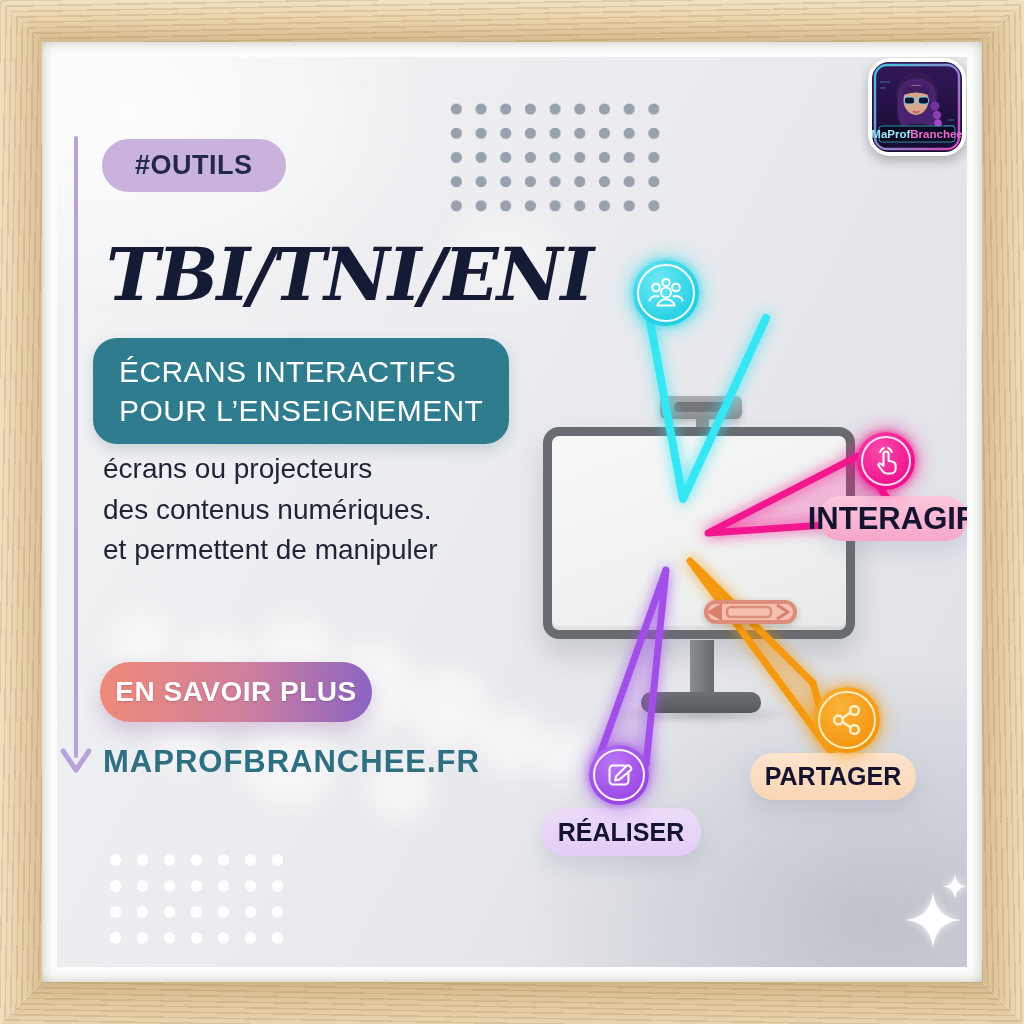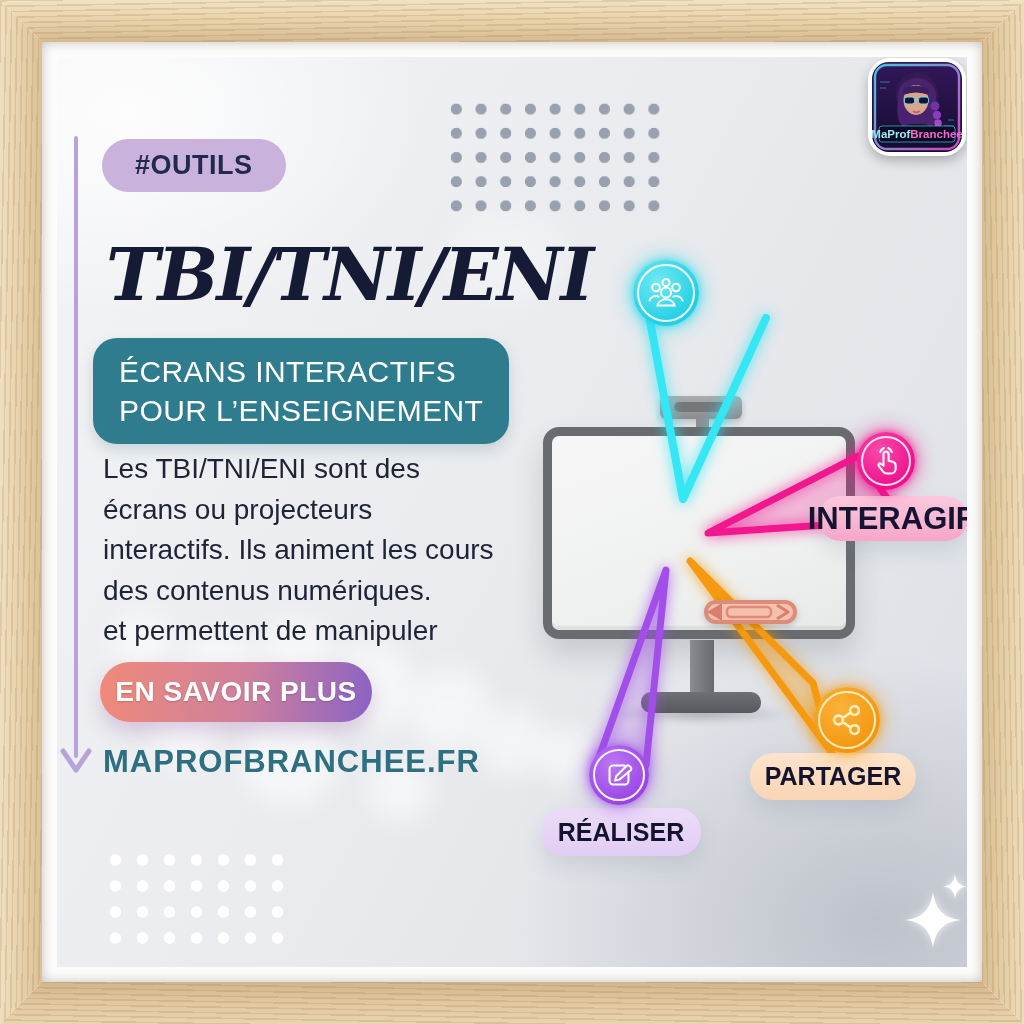--- a/index.html
+++ b/index.html
@@ -117,23 +117,21 @@
     <div class="abs dots dots-top"></div>
     <div class="abs dots dots-bottom"></div>
 
     <div class="abs badge">#OUTILS</div>
     <div class="abs title">TBI/TNI/ENI</div>
     <div class="abs tealbox">
       <div>ÉCRANS INTERACTIFS</div>
       <div>POUR L’ENSEIGNEMENT</div>
     </div>
     <div class="abs desc">
-      <div>Les TBI/TNI/ENI sont des</div>
       <div>écrans ou projecteurs</div>
-      <div>interactifs. Ils animent les cours</div>
       <div>des contenus numériques.</div>
       <div>et permettent de manipuler</div>
     </div>
     <div class="abs cta">
       <span>EN SAVOIR PLUS</span>
     </div>
     <div class="abs website">MAPROFBRANCHEE.FR</div>
 
     <div class="abs arrow-shaft"></div>
     <svg class="abs arrow-head" width="34" height="26" viewBox="0 0 34 26">

